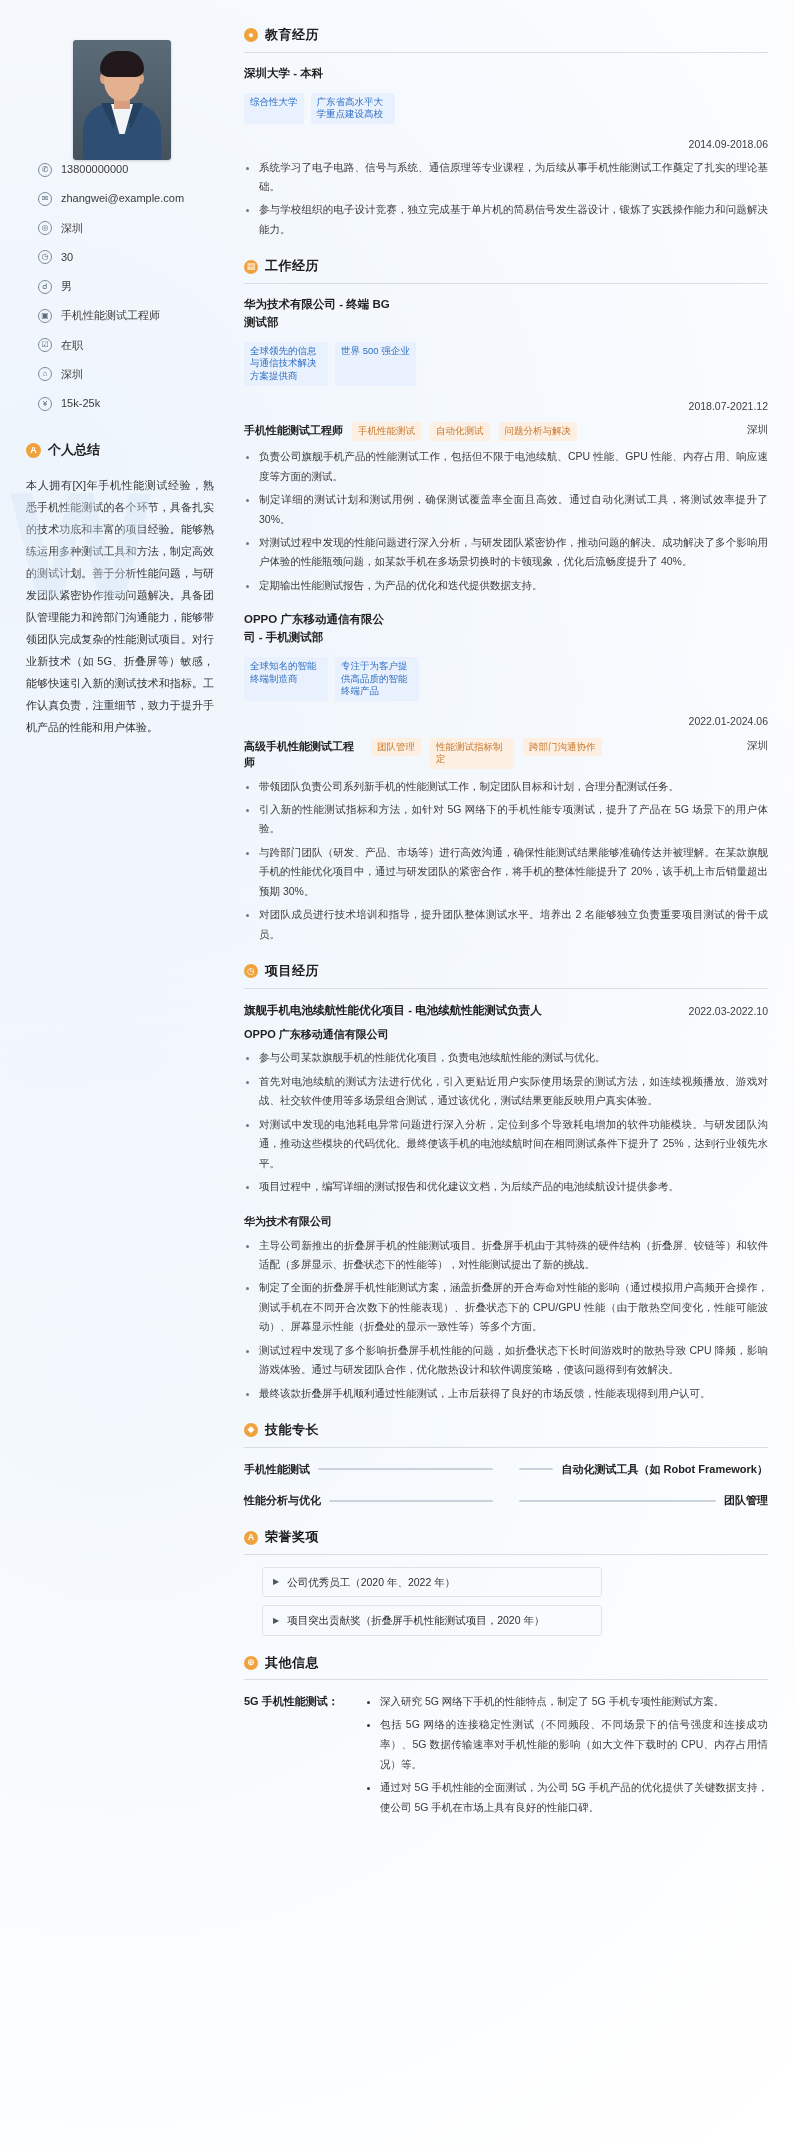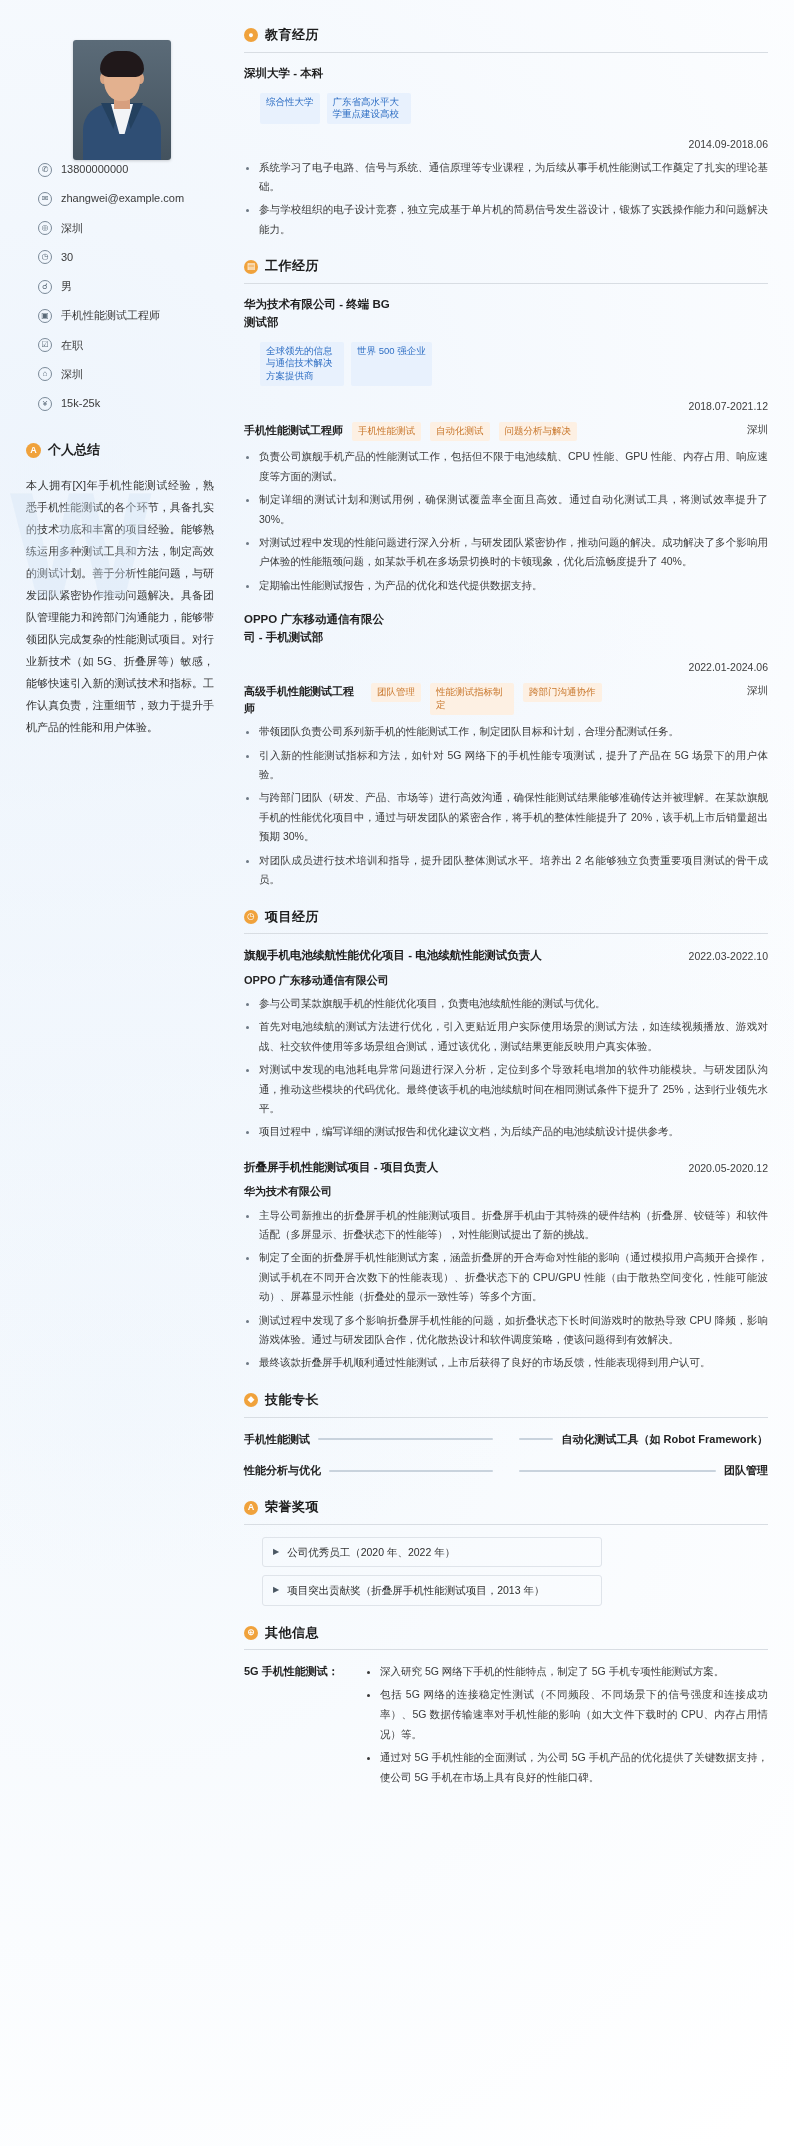--- a/index.html
+++ b/index.html
@@ -133,21 +133,21 @@
   }
   .sec-head .t { font-size: 13px; font-weight: 700; color:#1d1d1d; letter-spacing:.5px;}
   .entry { margin-bottom: 16px; }
   .entry-top {
     display: flex; align-items: flex-start; gap: 10px; flex-direction: column;
   }
   .org {
     font-size: 11.5px; font-weight: 700; color: #1f1f1f;
     flex: 0 0 auto; max-width: 150px; line-height:1.55;
   }
-  .tags { display:flex; gap:7px; flex: 1 1 auto; flex-wrap: wrap; margin-left: 16px; }
+  .tags { display:flex; gap:7px; flex: 1 1 auto; flex-wrap: wrap; }
   .tag {
     font-size: 9.5px;
     line-height: 1.35;
     padding: 3px 6px;
     border-radius: 2px;
     max-width: 84px;
   }
   .tag.blue { background:#e8f1fd; color:#2f6fc4; }
   .tag.orange { background:#fdf0e3; color:#c8762a; }
   .date {
@@ -329,20 +329,24 @@
           <li>负责公司旗舰手机产品的性能测试工作，包括但不限于电池续航、CPU 性能、GPU 性能、内存占用、响应速度等方面的测试。</li>
           <li>制定详细的测试计划和测试用例，确保测试覆盖率全面且高效。通过自动化测试工具，将测试效率提升了 30%。</li>
           <li>对测试过程中发现的性能问题进行深入分析，与研发团队紧密协作，推动问题的解决。成功解决了多个影响用户体验的性能瓶颈问题，如某款手机在多场景切换时的卡顿现象，优化后流畅度提升了 40%。</li>
           <li>定期输出性能测试报告，为产品的优化和迭代提供数据支持。</li>
         </ul>
       </div>
 
       <div class="entry">
         <div class="entry-top">
           <div class="org">OPPO 广东移动通信有限公司 - 手机测试部</div>
+          <div class="tags">
+            <span class="tag blue">全球知名的智能终端制造商</span>
+            <span class="tag blue">专注于为客户提供高品质的智能终端产品</span>
+          </div>
           <div class="date">2022.01-2024.06</div>
         </div>
         <div class="role-row">
           <div class="role">高级手机性能测试工程师</div>
           <span class="tag orange">团队管理</span>
           <span class="tag orange">性能测试指标制定</span>
           <span class="tag orange">跨部门沟通协作</span>
           <div class="city">深圳</div>
         </div>
         <ul class="bullets">
@@ -368,24 +372,20 @@
         <div class="proj-company">OPPO 广东移动通信有限公司</div>
         <ul class="bullets">
           <li>参与公司某款旗舰手机的性能优化项目，负责电池续航性能的测试与优化。</li>
           <li>首先对电池续航的测试方法进行优化，引入更贴近用户实际使用场景的测试方法，如连续视频播放、游戏对战、社交软件使用等多场景组合测试，通过该优化，测试结果更能反映用户真实体验。</li>
           <li>对测试中发现的电池耗电异常问题进行深入分析，定位到多个导致耗电增加的软件功能模块。与研发团队沟通，推动这些模块的代码优化。最终使该手机的电池续航时间在相同测试条件下提升了 25%，达到行业领先水平。</li>
           <li>项目过程中，编写详细的测试报告和优化建议文档，为后续产品的电池续航设计提供参考。</li>
         </ul>
       </div>
 
       <div class="entry">
-        <div class="proj-title-row">
-          <div class="proj-title">折叠屏手机性能测试项目 - 项目负责人</div>
-          <div class="date">2020.05-2020.12</div>
-        </div>
         <div class="proj-company">华为技术有限公司</div>
         <ul class="bullets">
           <li>主导公司新推出的折叠屏手机的性能测试项目。折叠屏手机由于其特殊的硬件结构（折叠屏、铰链等）和软件适配（多屏显示、折叠状态下的性能等），对性能测试提出了新的挑战。</li>
           <li>制定了全面的折叠屏手机性能测试方案，涵盖折叠屏的开合寿命对性能的影响（通过模拟用户高频开合操作，测试手机在不同开合次数下的性能表现）、折叠状态下的 CPU/GPU 性能（由于散热空间变化，性能可能波动）、屏幕显示性能（折叠处的显示一致性等）等多个方面。</li>
           <li>测试过程中发现了多个影响折叠屏手机性能的问题，如折叠状态下长时间游戏时的散热导致 CPU 降频，影响游戏体验。通过与研发团队合作，优化散热设计和软件调度策略，使该问题得到有效解决。</li>
           <li>最终该款折叠屏手机顺利通过性能测试，上市后获得了良好的市场反馈，性能表现得到用户认可。</li>
         </ul>
       </div>
     </div>
 
@@ -418,21 +418,21 @@
       <div class="sec-head">
         <span class="dot">A</span>
         <span class="t">荣誉奖项</span>
       </div>
       <div class="honor">
         <span class="caret">▶</span>
         <span>公司优秀员工（2020 年、2022 年）</span>
       </div>
       <div class="honor">
         <span class="caret">▶</span>
-        <span>项目突出贡献奖（折叠屏手机性能测试项目，2013 年）</span>
+        <span>项目突出贡献奖（折叠屏手机性能测试项目，2020 年）</span>
       </div>
     </div>
 
     <div class="section">
       <div class="sec-head">
         <span class="dot">⊕</span>
         <span class="t">其他信息</span>
       </div>
       <div class="other-row">
         <div class="other-label">5G 手机性能测试：</div>

